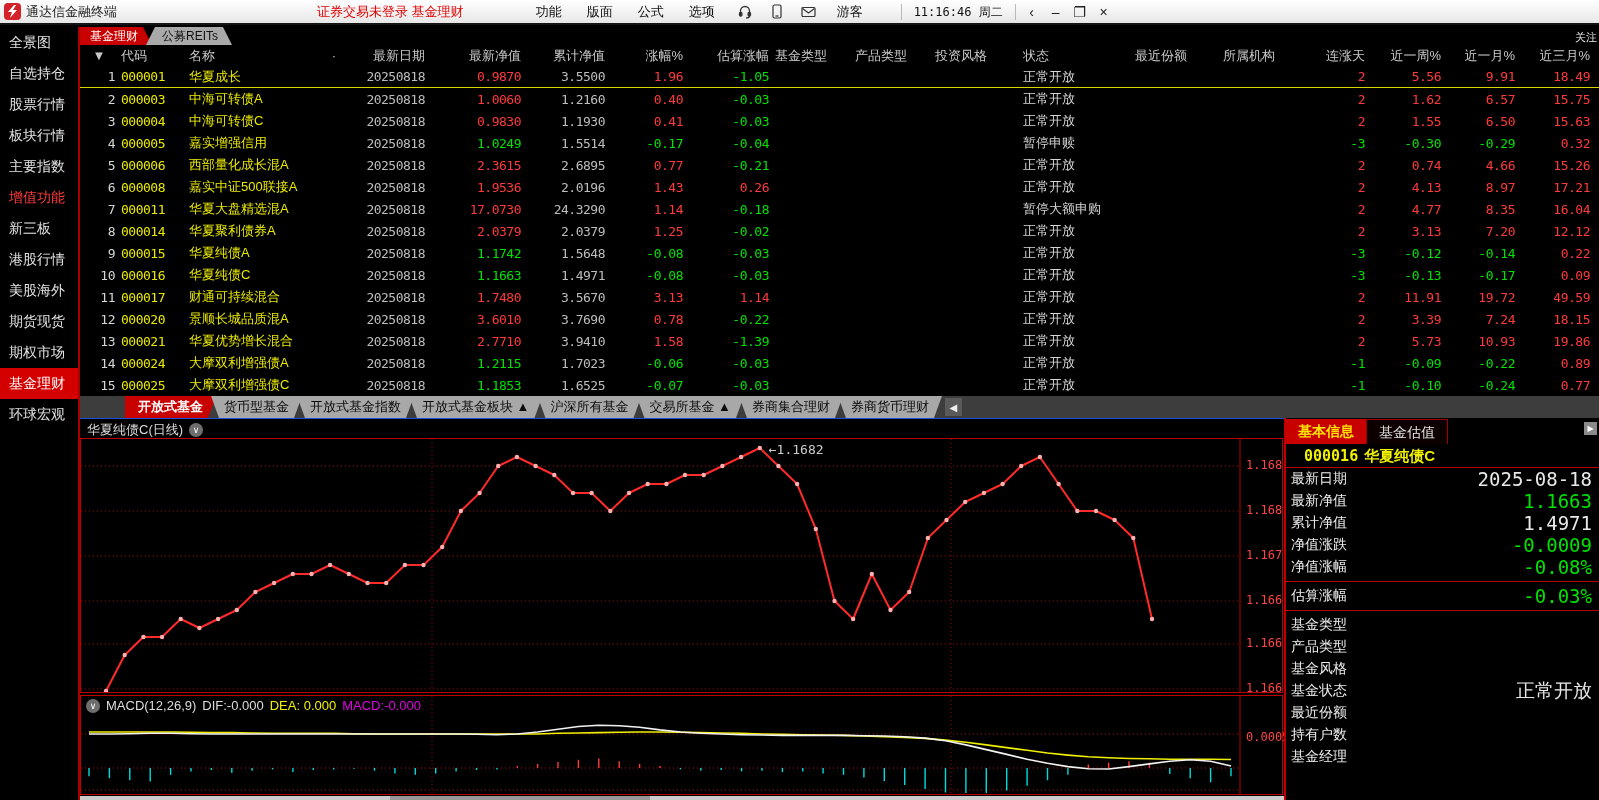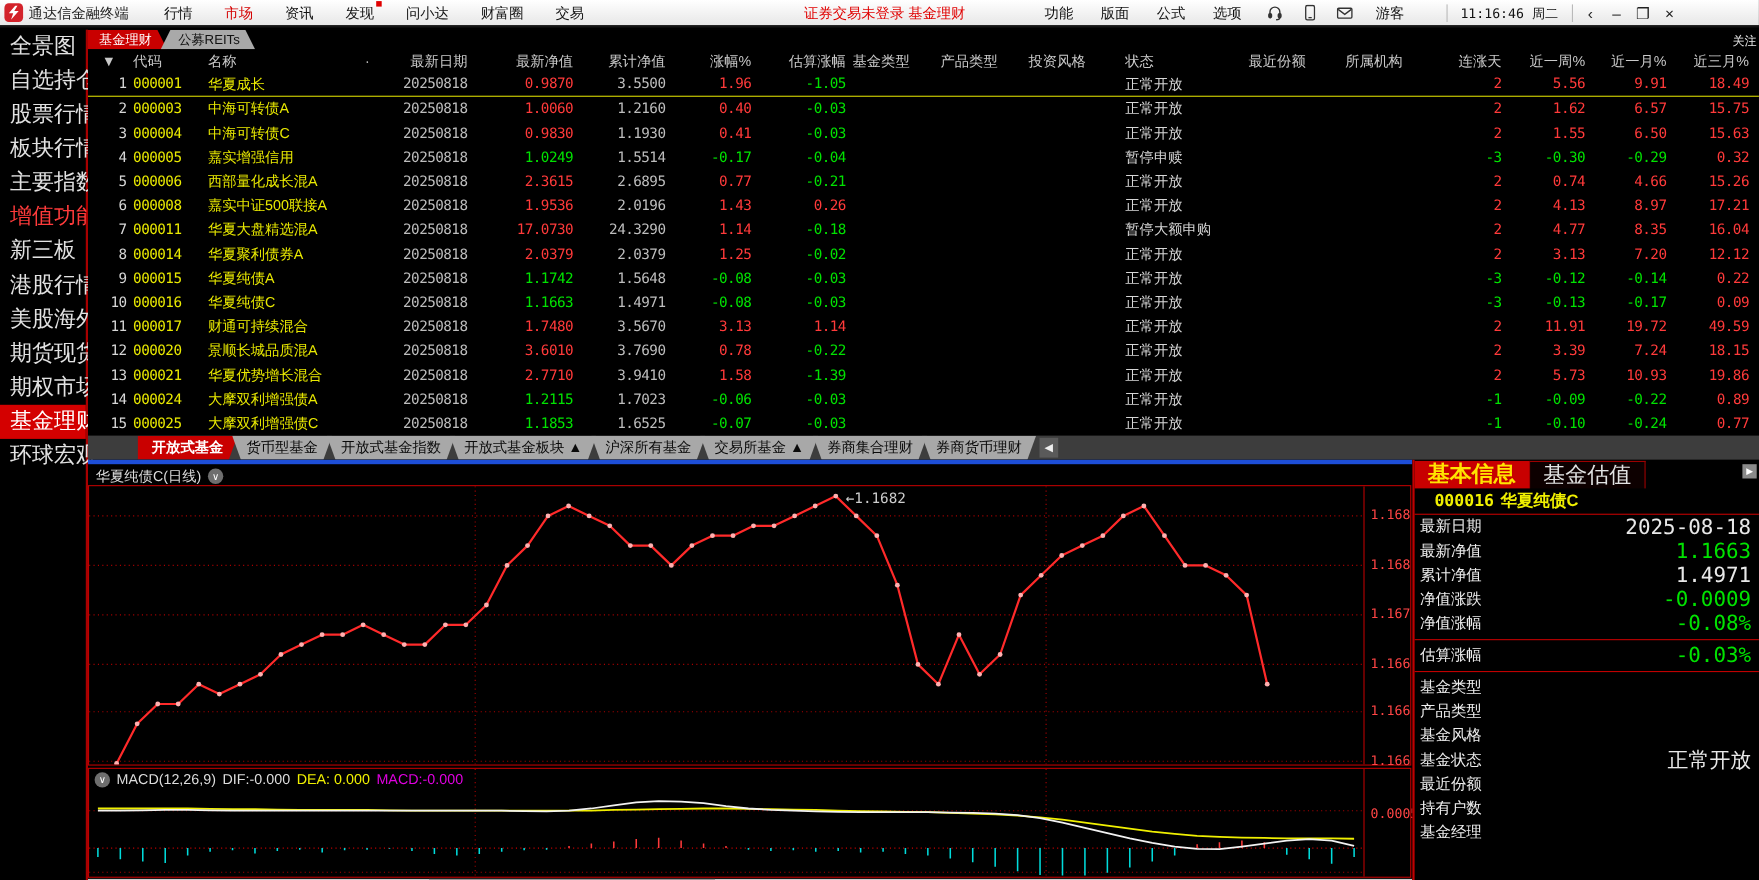--- a/index.html
+++ b/index.html
@@ -16,21 +16,21 @@
   .notice{color:#e00000;margin-left:200px;white-space:nowrap;}
   .rightmenu{display:flex;gap:25px;margin-left:72px;}
   .tbicons{display:flex;gap:16px;margin-left:22px;align-items:center;}
   .tbicon{width:16px;height:16px;display:inline-flex;align-items:center;justify-content:center;color:#333;}
   .user{margin-left:20px;}
   .clock{margin-left:38px;padding:0 12px;border-left:1px solid #b9b9b9;border-right:1px solid #b9b9b9;height:16px;line-height:16px;font-family:"DejaVu Sans Mono",monospace;font-size:12px;}
   .winctl{display:flex;gap:0;margin-left:4px;}
   .wbtn{width:24px;text-align:center;font-size:14px;color:#222;cursor:pointer;}
   
   .sidebar{position:absolute;top:27px;left:0;width:78px;height:773px;background:#000;border-right:2px solid #a80000;box-sizing:content-box;}
-  .sitem{height:31px;line-height:31px;padding-left:9px;font-size:20px;color:#e2e2e2;cursor:pointer;white-space:nowrap;}
+  .sitem{height:31px;line-height:31px;padding-left:9px;font-size:14px;color:#e2e2e2;cursor:pointer;white-space:nowrap;}
   .sitem.hl{color:#ff3b3b;}
   .sitem.active{background:#d40000;color:#fff;}
   
   .ptabs{position:absolute;left:80px;top:27px;width:1519px;height:18px;background:#000;display:flex;align-items:flex-end;}
   .ptab{height:18px;line-height:18px;padding:0 14px 0 10px;font-size:12px;cursor:pointer;}
   .ptab.active{background:#c90000;color:#fff;clip-path:polygon(0 0,calc(100% - 9px) 0,100% 100%,0 100%);}
   .ptab.idle{background:#a9a9a9;color:#111;clip-path:polygon(9px 0,calc(100% - 9px) 0,100% 100%,0 100%);margin-left:-6px;padding-left:16px;}
   .ptabcorner{position:absolute;right:2px;top:3px;color:#e8e8e8;font-size:11px;white-space:nowrap;}
   
   .ftable{position:absolute;left:80px;top:45px;width:1519px;height:351px;background:#000;}
@@ -42,34 +42,34 @@
   .cw{color:#d6d6d6;} .cy{color:#e9e900;} .cu{color:#ff3a3a;} .cd{color:#00e200;} .cg{color:#bdbdbd;}
   .selrow{border-bottom:1px solid #d6d600;box-sizing:border-box;}
   
   .btabs{position:absolute;left:80px;top:396px;width:1519px;height:22px;background:#3d3d3d;display:flex;align-items:stretch;overflow:hidden;padding-left:45px;}
   .btab{height:22px;line-height:21px;padding:0 13px;font-size:13px;background:#a8a8a8;color:#0a0a0a;
     clip-path:polygon(0 0,100% 0,calc(100% - 8px) 100%,8px 100%);margin-right:-5px;cursor:pointer;white-space:nowrap;}
   .btab.active{background:#c90000;color:#fff;font-weight:bold;clip-path:polygon(0 0,100% 0,calc(100% - 8px) 100%,0 100%);}
   .btnav{width:17px;height:18px;margin:2px 0 0 8px;background:#5a5a5a;color:#eee;font-size:10px;display:flex;align-items:center;justify-content:center;cursor:pointer;}
   .btnavr{position:absolute;right:1px;top:2px;}
   
-  .chartpanel{position:absolute;left:80px;top:418px;width:1204px;height:382px;background:#000;border-top:4px solid #1d4ed8;box-sizing:border-box;}
+  .chartpanel{position:absolute;left:80px;top:418px;width:1204px;height:382px;background:#000;border-top:1px solid #1d4ed8;box-sizing:border-box;}
   .charttitle{position:absolute;left:7px;top:2px;color:#dcdcdc;font-size:13px;display:flex;align-items:center;gap:6px;}
   .cicon{width:14px;height:14px;border-radius:50%;background:#6e6e6e;color:#fff;font-size:9px;display:inline-flex;align-items:center;justify-content:center;cursor:pointer;}
   .plot{position:absolute;left:0;top:19px;width:1203px;height:255px;border:1px solid #bb0000;box-sizing:border-box;}
   .macdbox{position:absolute;left:0;top:276px;width:1203px;height:100px;border:1px solid #bb0000;box-sizing:border-box;}
   .macdtitle{position:absolute;left:5px;top:2px;display:flex;align-items:center;gap:6px;font-size:13px;color:#dcdcdc;z-index:3;}
   .axlabel{position:absolute;left:1166px;color:#ff4545;font-family:"DejaVu Sans Mono",monospace;font-size:12px;}
   .hscroll{position:absolute;left:0;top:377px;width:1204px;height:5px;background:#cbcbcb;}
   .hthumb{position:absolute;left:310px;top:0;width:260px;height:5px;background:#969696;}
   svg{display:block;}
   
   .infopanel{position:absolute;left:1284px;top:418px;width:315px;height:382px;background:#000;border-left:2px solid #c00000;box-sizing:border-box;}
   .itabs{display:flex;height:25px;margin-top:1px;}
-  .itab{padding:0 12px;line-height:24px;font-size:20px;cursor:pointer;}
+  .itab{padding:0 12px;line-height:24px;font-size:14px;cursor:pointer;}
   .itab.active{background:#c80000;color:#ffe400;font-weight:bold;}
   .itab.idle{color:#e2e2e2;border:1px solid #9c0000;border-bottom:none;background:#0d0000;}
   .ititle{height:23px;line-height:23px;border-bottom:1px solid #c00000;color:#f0f000;font-weight:bold;font-size:15px;padding-left:18px;}
   .ititle .code{font-family:"DejaVu Sans Mono",monospace;margin-right:6px;}
   .irow{display:flex;justify-content:space-between;align-items:center;height:22px;padding:0 7px 0 5px;}
   .irow .lbl{color:#ededed;font-size:14px;}
   .irow .val{font-size:19px;font-family:"DejaVu Sans Mono",monospace;}
   .idiv{border-top:1px solid #c00000;margin:3px 0;}
   .icorner{position:absolute;top:4px;right:2px;width:13px;height:13px;background:#8a8a8a;color:#fff;font-size:8px;display:flex;align-items:center;justify-content:center;cursor:pointer;}
   .vg{color:#00e200;} .vw{color:#e8e8e8;}
@@ -77,29 +77,20 @@
 </head>
 <body>
 
 <header class="topbar">
   <span class="logo">
     <svg width="11" height="13" viewBox="0 0 11 13">
         <polygon points="7,0 1,7 5,7 3,13 10,5 6,5 9,0" fill="#fff"></polygon>
       </svg>
   </span>
   <span class="apptitle">通达信金融终端</span>
-  <nav class="mainmenu" id="mainmenu">
-      <span class="mitem">行情</span>
-      <span class="mitem active">市场</span>
-      <span class="mitem">资讯</span>
-      <span class="mitem">发现<span class="mbadge"></span></span>
-      <span class="mitem">问小达</span>
-      <span class="mitem">财富圈</span>
-      <span class="mitem">交易</span>
-    </nav>
   <span class="notice">证券交易未登录 基金理财</span>
   <nav class="rightmenu" id="rightmenu">
       <span class="mitem">功能</span>
       <span class="mitem">版面</span>
       <span class="mitem">公式</span>
       <span class="mitem">选项</span>
     </nav>
   <span class="tbicons">
     <span class="tbicon">
       <svg width="14" height="14" viewBox="0 0 14 14" fill="none" stroke="#333" stroke-width="1.3">

